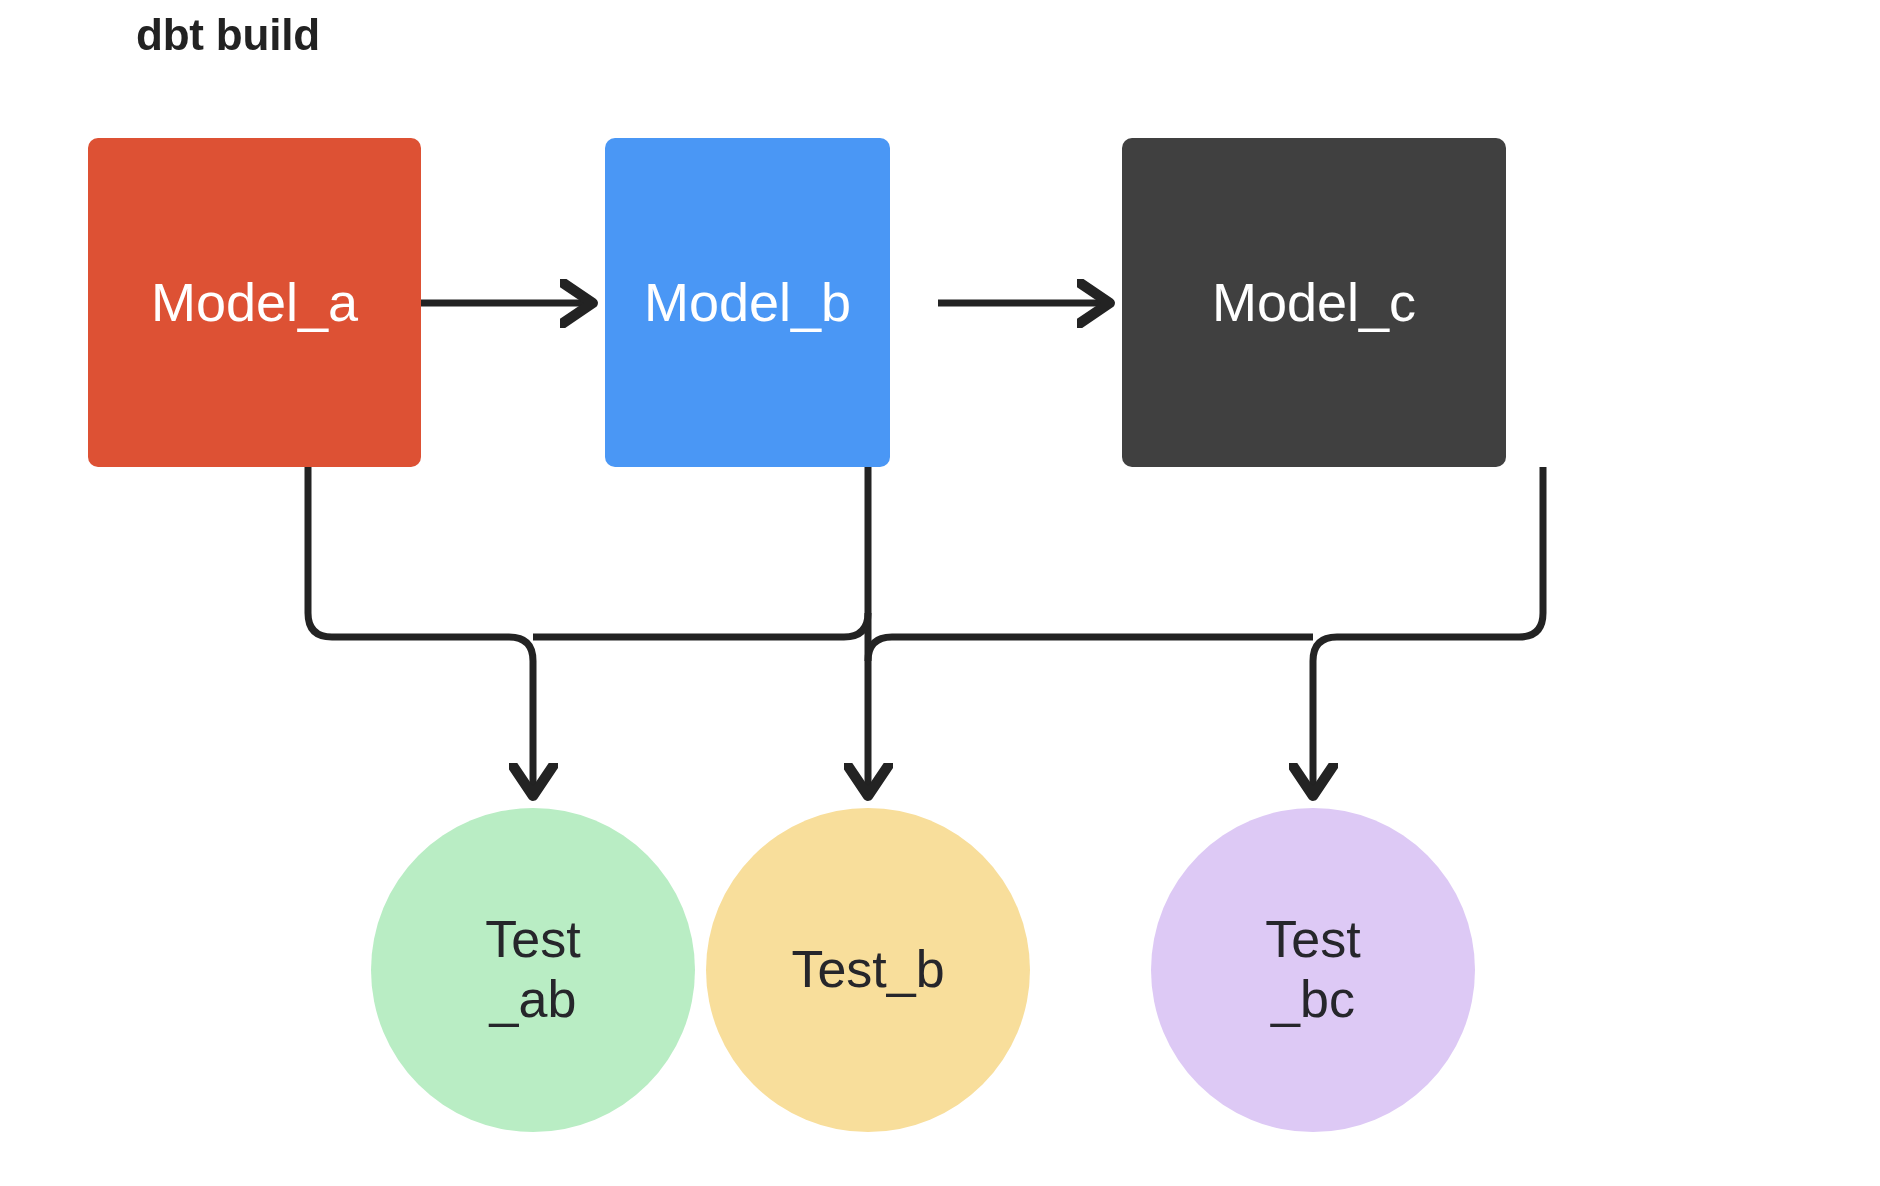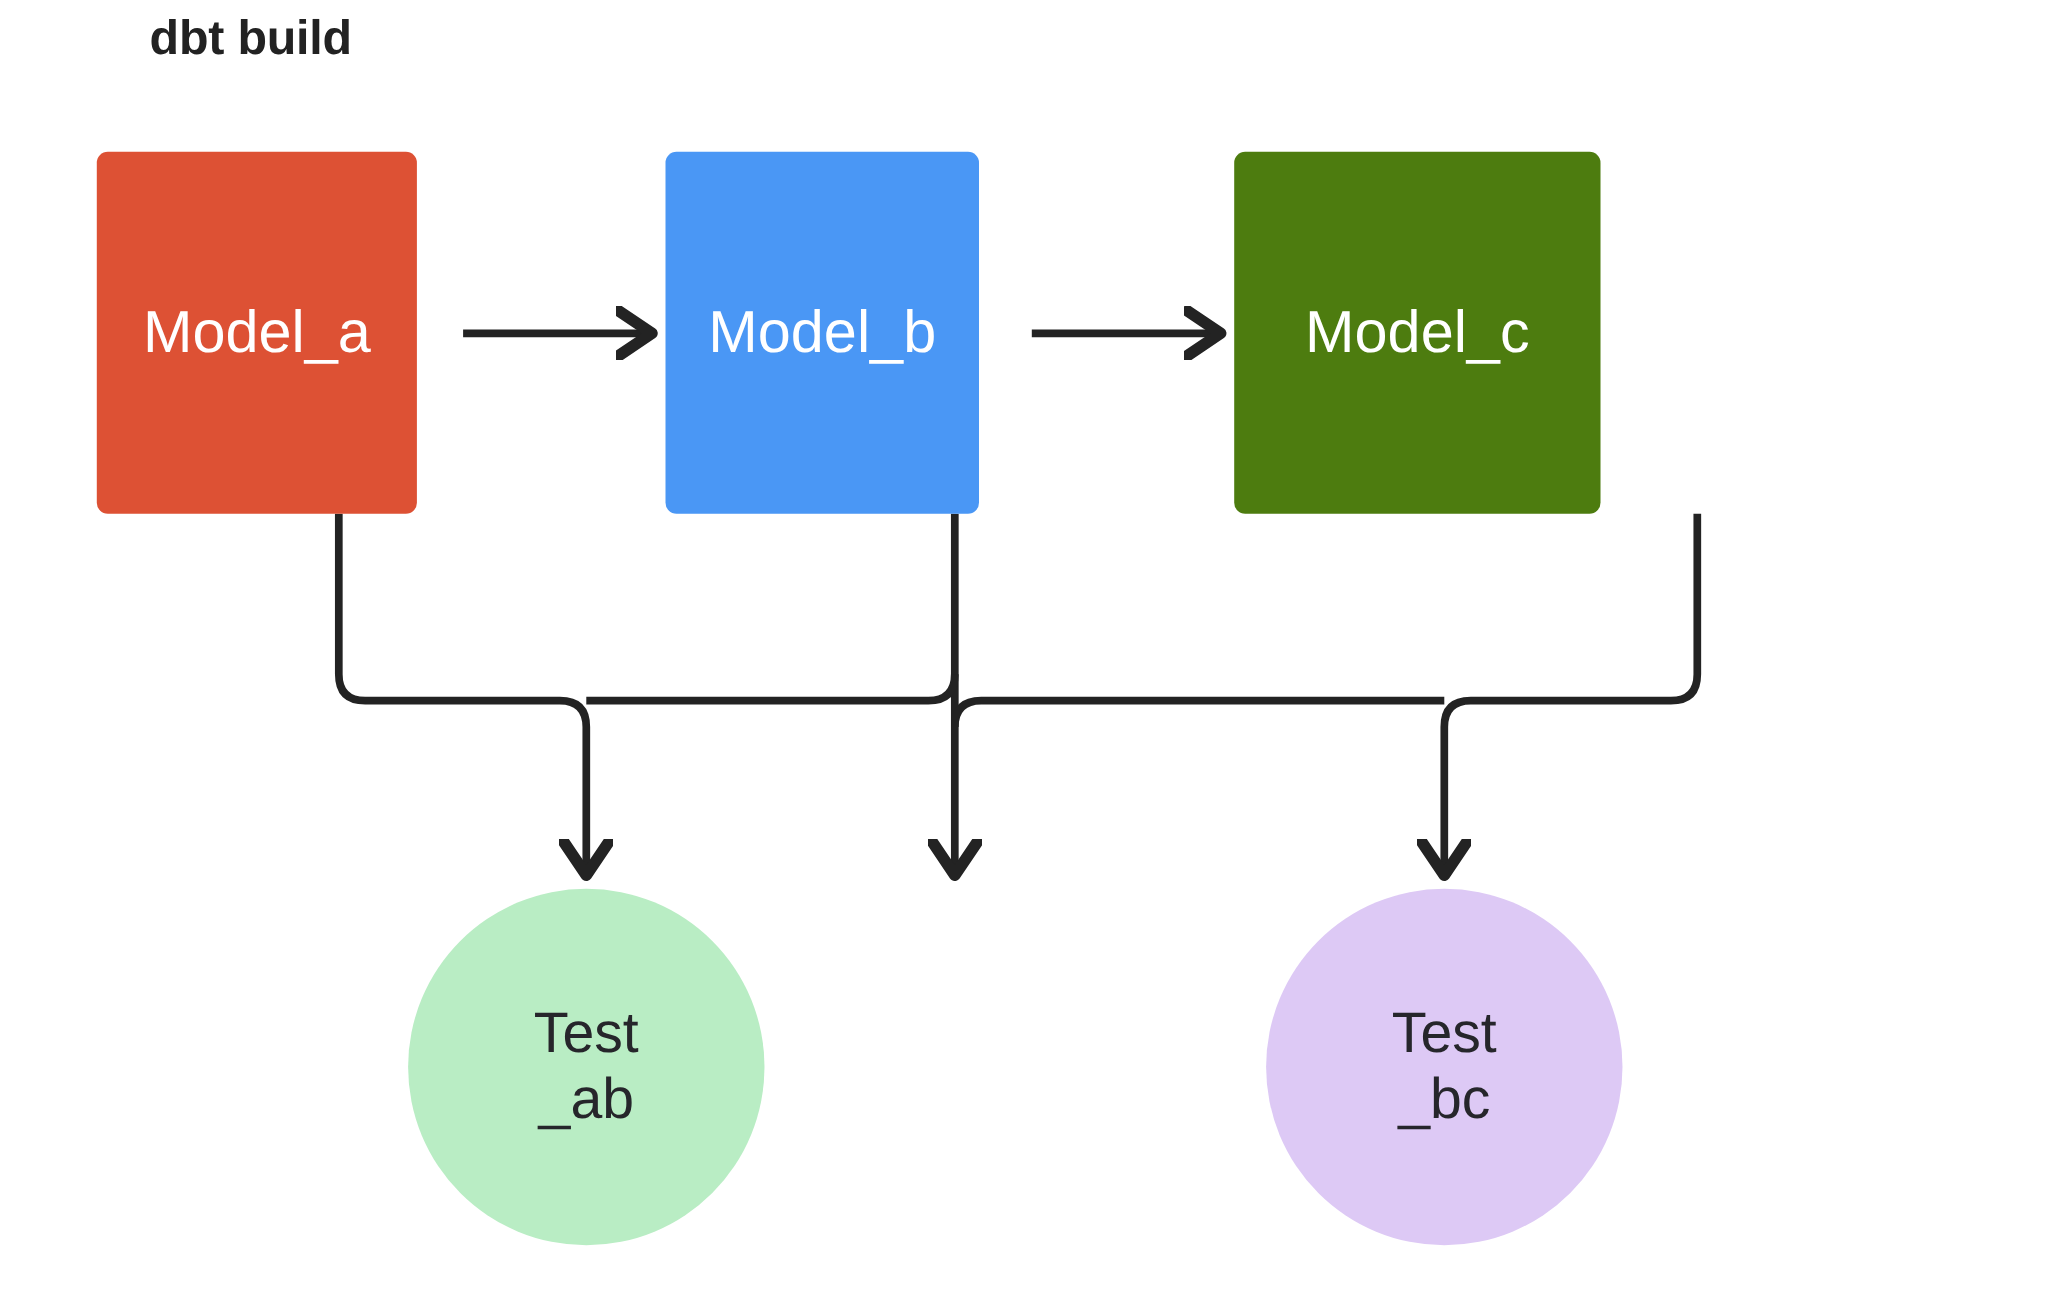--- a/index.html
+++ b/index.html
@@ -91,36 +91,39 @@
 
       <path d="M 868 467 L 868 795" marker-end="url(#arrowhead)"></path>
 
       <path d="M 1543 467 L 1543 613 Q 1543 637 1519 637 L 1337 637 Q 1313 637 1313 661 L 1313 795" marker-end="url(#arrowhead)"></path>
 
       <path d="M 533 637 L 844 637 Q 868 637 868 613"></path>
       <path d="M 1313 637 L 892 637 Q 868 637 868 661"></path>
     </g>
   </svg>
 
-  <div class="model-node" style="left:88px; top:138px; width:291px; height:329px; background:#dd5134;">
+  <div class="model-node" style="left:88px; top:138px; width:333px; height:329px; background:#dd5134;">
     <span class="model-label">Model_a</span>
   </div>
 
   <div class="model-node" style="left:605px; top:138px; width:285px; height:329px; background:#4a97f5;">
     <span class="model-label">Model_b</span>
   </div>
 
-  <div class="model-node" style="left:1122px; top:138px; width:333px; height:329px; background:#4d7c0f;">
+  <div class="model-node" style="left:1122px; top:138px; width:384px; height:329px; background:#404040;">
     <span class="model-label">Model_c</span>
   </div>
 
   <div class="test-node" style="left:371px; top:808px; width:324px; height:324px; background:#b9edc4;">
     <span class="test-label">Test
 _ab</span>
   </div>
 
+  <div class="test-node" style="left:706px; top:808px; width:324px; height:324px; background:#f8de9b;">
+    <span class="test-label">Test_b</span>
+  </div>
 
   <div class="test-node" style="left:1151px; top:808px; width:324px; height:324px; background:#ddc9f5;">
     <span class="test-label">Test
 _bc</span>
   </div>
 
 </div>
 
 </body></html>

